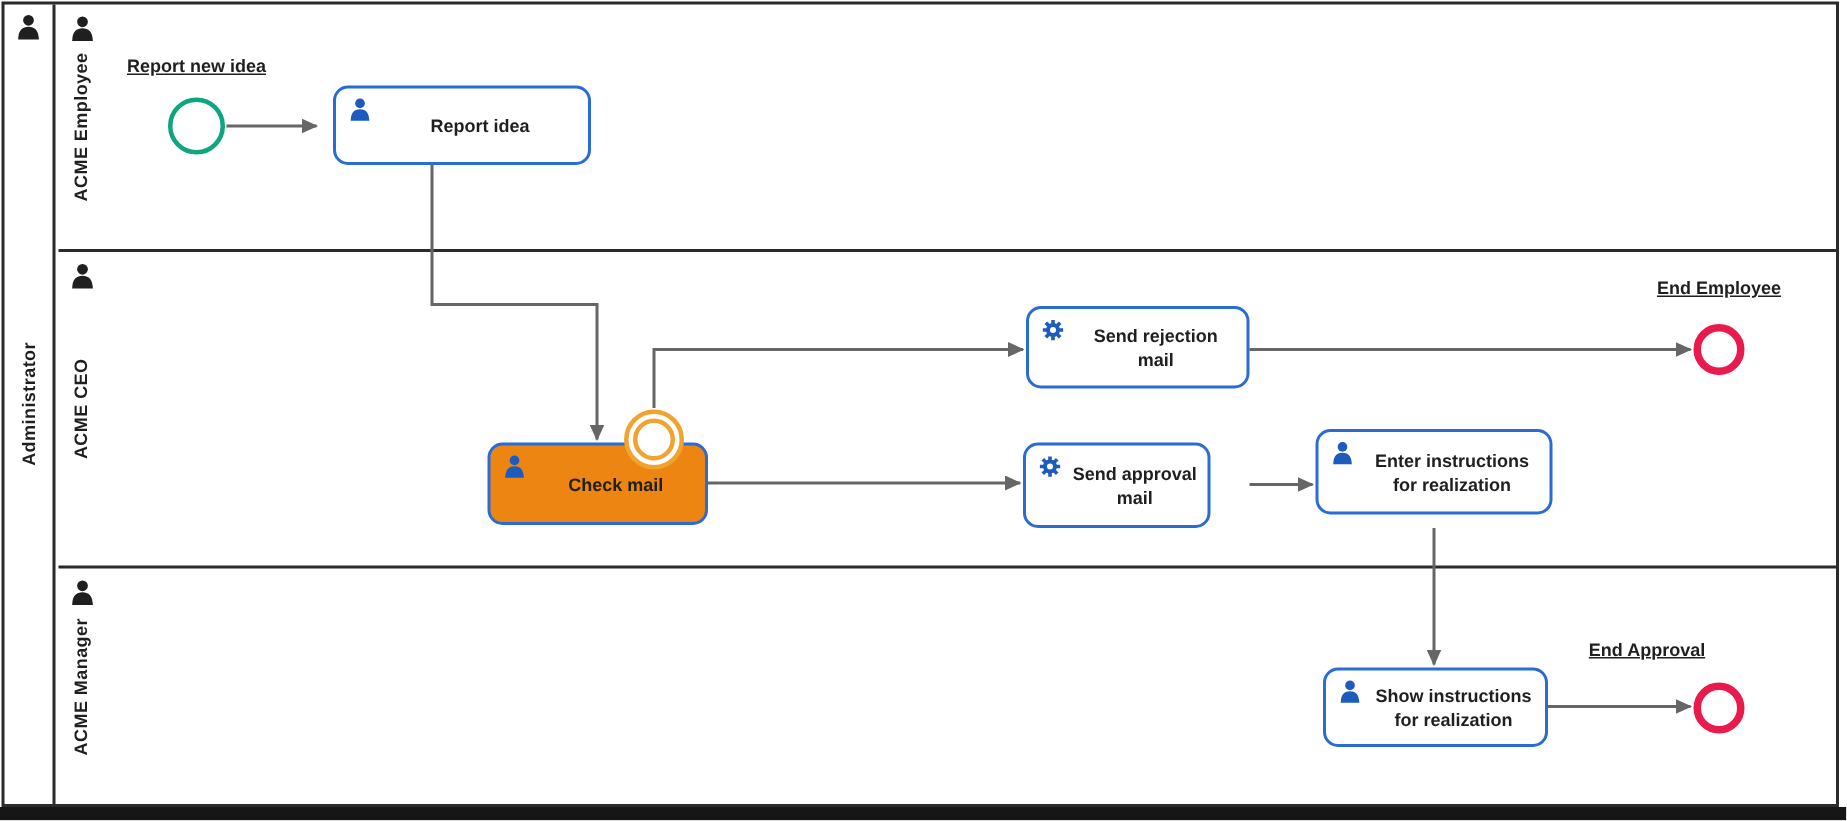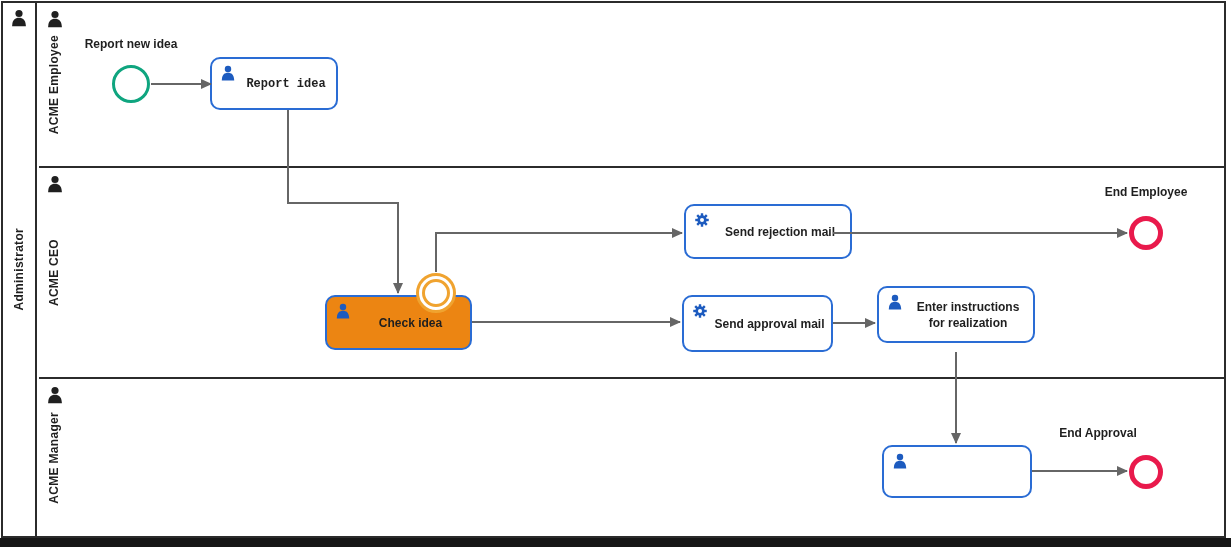--- a/index.html
+++ b/index.html
@@ -40,39 +40,39 @@
   .lane .person-badge{left:6px;top:6px;}
   .person-badge svg,.task-icon svg{width:100%;height:100%;display:block;}
   
   .task{position:absolute;box-sizing:border-box;background:#fff;
     border:2px solid var(--c-task_border);border-radius:10px;
     display:flex;align-items:center;justify-content:center;}
   .task.highlighted{background:var(--c-highlight_fill);}
   .task-label{font-size:12px;font-weight:bold;line-height:1.3;text-align:center;
     color:var(--c-text);padding:2px 6px 0 30px;}
   .task-icon{position:absolute;left:7px;top:5px;width:18px;height:18px;color:var(--c-task_icon);}
-  #task-report-idea{left:210px;top:57px;width:128px;height:53px;font-family:Liberation Mono, monospace;}
+  #task-report-idea{left:222px;top:57px;width:172px;height:53px;}
   #task-check-idea{left:325px;top:295px;width:147px;height:55px;}
-  #task-send-rejection{left:684px;top:204px;width:168px;height:55px;}
-  #task-send-approval{left:682px;top:295px;width:151px;height:57px;}
+  #task-send-rejection{left:684px;top:204px;width:149px;height:55px;}
+  #task-send-approval{left:682px;top:295px;width:125px;height:57px;}
   #task-enter-instructions{left:877px;top:286px;width:158px;height:57px;}
   #task-show-instructions{left:882px;top:445px;width:150px;height:53px;}
   
   .event{position:absolute;border-radius:50%;box-sizing:border-box;background:#fff;}
   #start-event{left:112px;top:65px;width:38px;height:38px;border:3px solid var(--c-start_event);}
   .end-event{width:34px;height:34px;border:5px solid var(--c-end_event);}
   #end-rejection-event{left:1129px;top:216px;}
   #end-approval-event{left:1129px;top:455px;}
   #boundary-event-outer{left:416px;top:273px;width:40px;height:40px;
     border:3px solid var(--c-boundary_ring);z-index:3;}
   #boundary-event-inner{position:absolute;left:3px;top:3px;width:28px;height:28px;
     border:3px solid var(--c-boundary_ring);border-radius:50%;box-sizing:border-box;background:#fff;}
   
   .free-label{position:absolute;width:140px;font-size:12px;font-weight:bold;
-    text-align:center;color:var(--c-text);}
+    text-align:center;color:var(--c-text);text-decoration:underline;}
   #label-report-new-idea{left:61px;top:37px;}
   #label-end-rejection{left:1076px;top:185px;}
   #label-end-approval{left:1028px;top:426px;}
   
   .connectors{position:absolute;left:0;top:0;width:1231px;height:547px;
     pointer-events:none;z-index:2;}
   .connectors path.flow{fill:none;stroke:var(--c-connector);stroke-width:2px;}
   .connectors marker path{fill:var(--c-connector);}
   
   #bottom-bar{position:absolute;left:0;top:538px;width:1231px;height:9px;background:#161616;}
@@ -166,21 +166,21 @@
     <span class="task-label">Report idea</span>
   </div>
 
   <div class="task highlighted" id="task-check-idea">
     <span class="task-icon">
   <svg viewBox="0 0 24 24" fill="currentColor">
     <circle cx="12" cy="6.6" r="4.3"></circle>
     <path d="M12 11.8c4.7 0 7.6 2.7 8.1 8.2l.2 2H3.7l.2-2c.5-5.5 3.4-8.2 8.1-8.2z"></path>
   </svg>
 </span>
-    <span class="task-label">Check idea</span>
+    <span class="task-label">Check mail</span>
   </div>
   <div class="event" id="boundary-event-outer">
     <span id="boundary-event-inner"></span>
   </div>
 
   <div class="task" id="task-send-rejection">
     <span class="task-icon">
   <svg viewBox="0 0 24 24">
     <g stroke="currentColor" stroke-width="3.2">
       <line x1="12" y1="3" x2="12" y2="8"></line>
@@ -229,16 +229,17 @@
     <span class="task-label">Enter instructions for realization</span>
   </div>
 
   <div class="task" id="task-show-instructions">
     <span class="task-icon">
   <svg viewBox="0 0 24 24" fill="currentColor">
     <circle cx="12" cy="6.6" r="4.3"></circle>
     <path d="M12 11.8c4.7 0 7.6 2.7 8.1 8.2l.2 2H3.7l.2-2c.5-5.5 3.4-8.2 8.1-8.2z"></path>
   </svg>
 </span>
+    <span class="task-label">Show instructions for realization</span>
   </div>
 
   <div id="bottom-bar"></div>
 </div>
 
 </body></html>

